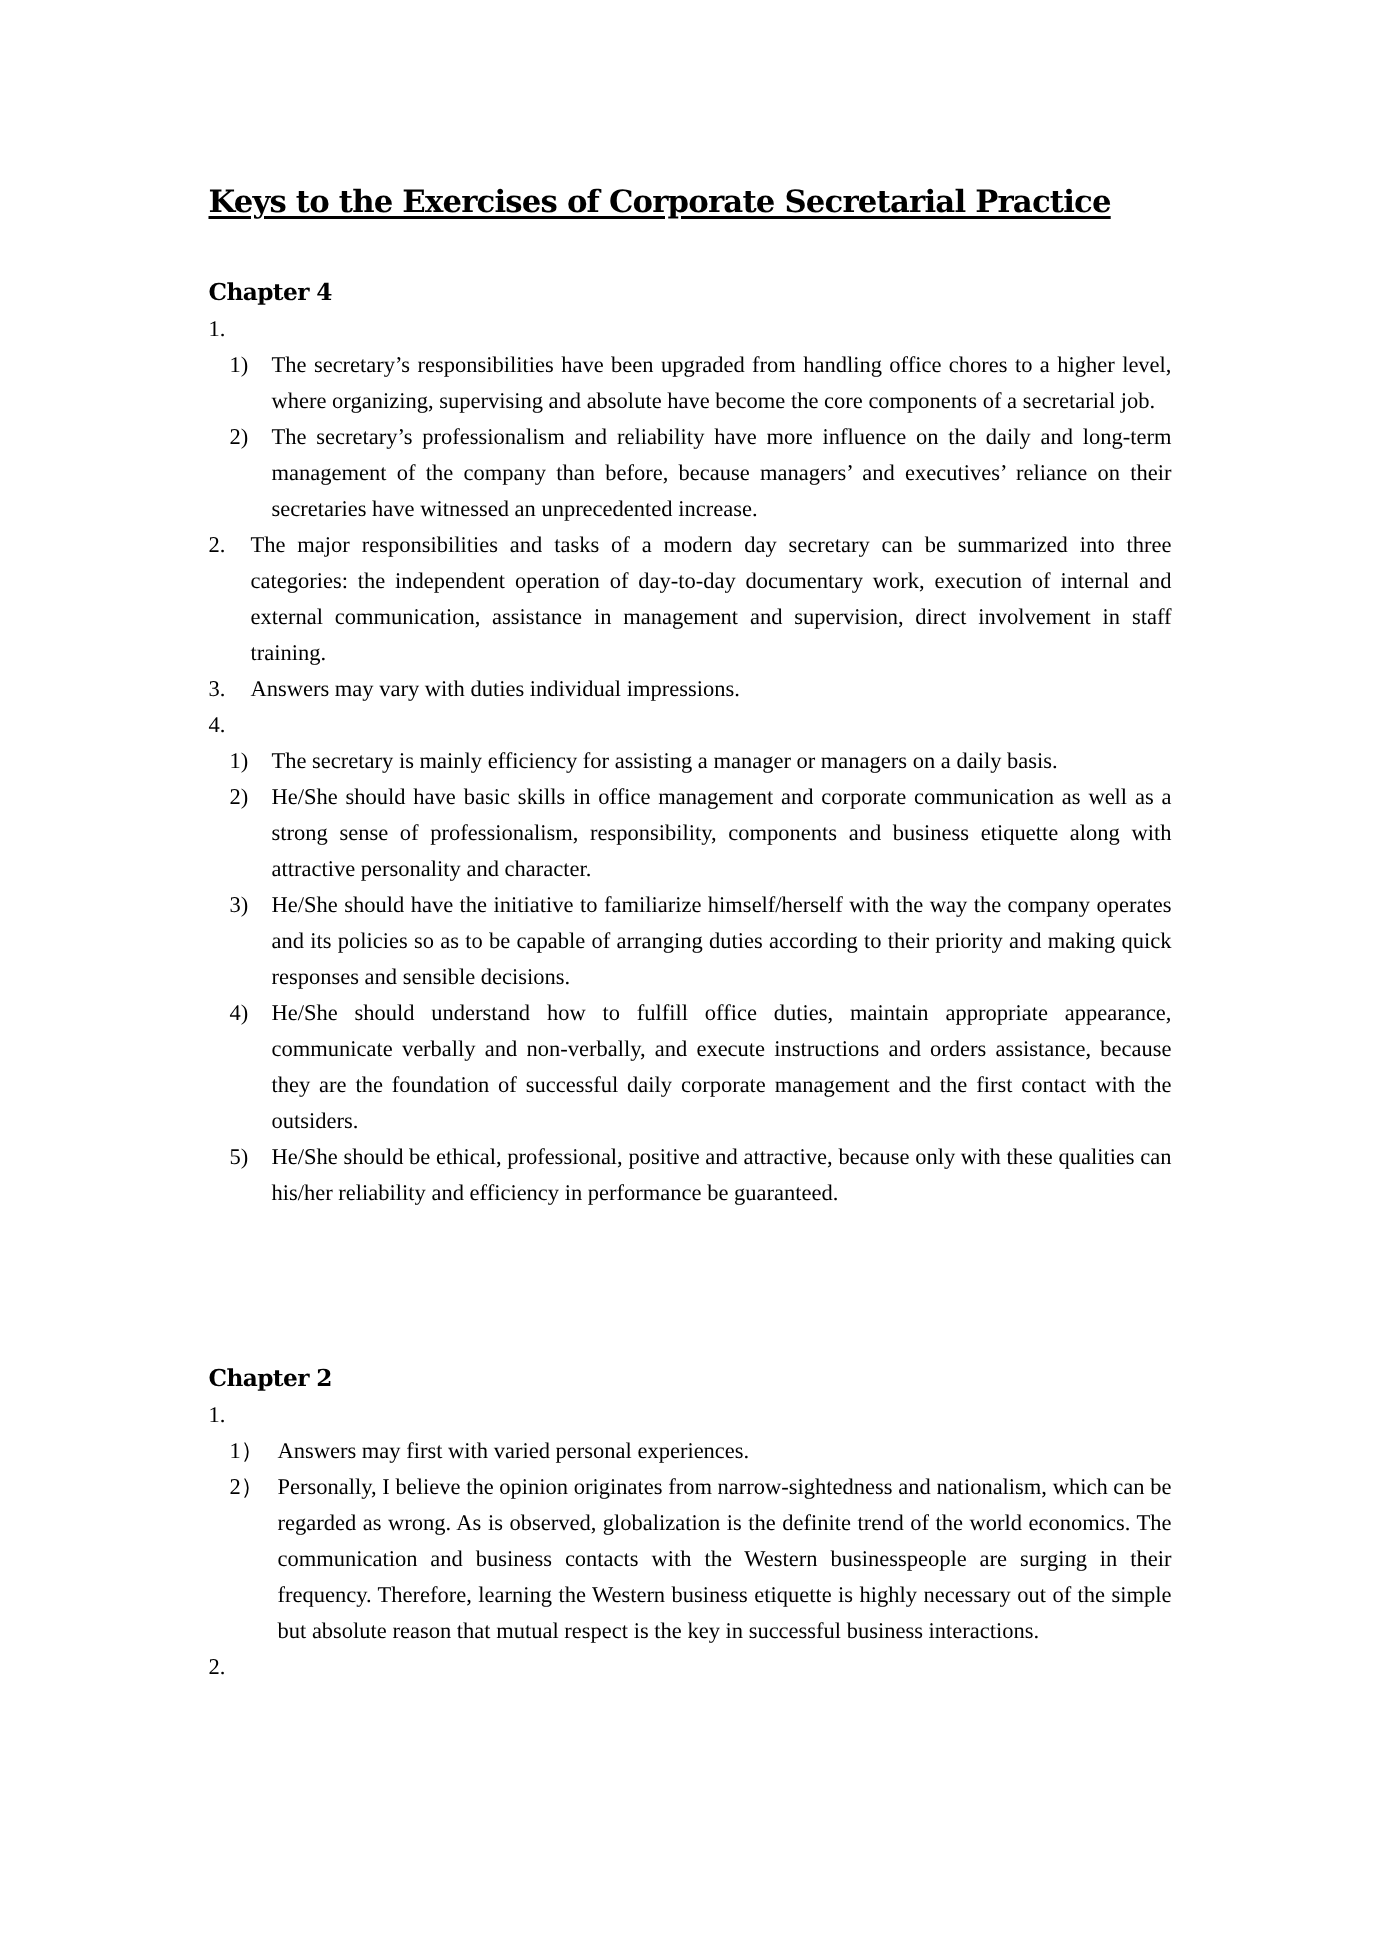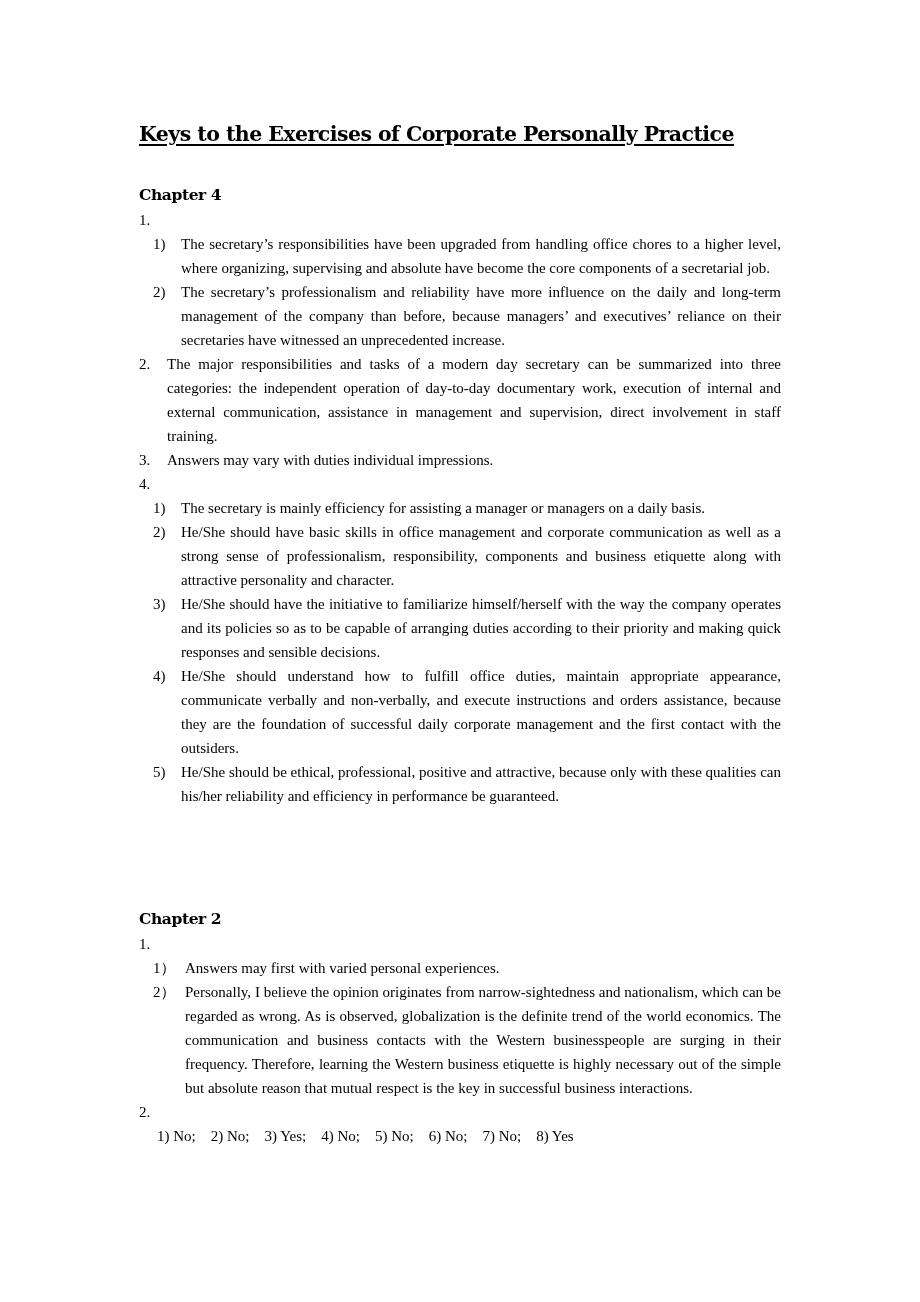--- a/index.html
+++ b/index.html
@@ -29,21 +29,21 @@
     .sub { padding-left: 14px; }
     .sub .num { width: 28px; }
     .sub2 .num { width: 32px; }
     .sub2 { padding-left: 14px; }
     .answers { padding-left: 18px; white-space: pre; }
   </style>
 </head>
 <body>
 
 <div class="page">
-  <div class="title">Keys to the Exercises of Corporate Personally Practice</div>
+  <div class="title">Keys to the Exercises of Corporate Secretarial Practice</div>
 
   <div class="chapter" style="top:183px;">Chapter 4</div>
 
   <div class="block" style="top:208px;">
     <div class="row">
       <span class="num">1.</span>
     </div>
     <div class="row sub">
       <span class="num">1)</span>
       <span class="txt">The secretary’s responsibilities have been upgraded from handling office chores to a higher level, where organizing, supervising and absolute have become the core components of a secretarial job.</span>
@@ -95,15 +95,14 @@
       <span class="num">1）</span>
       <span class="txt">Answers may first with varied personal experiences.</span>
     </div>
     <div class="row sub2">
       <span class="num">2）</span>
       <span class="txt">Personally, I believe the opinion originates from narrow-sightedness and nationalism, which can be regarded as wrong. As is observed, globalization is the definite trend of the world economics. The communication and business contacts with the Western businesspeople are surging in their frequency. Therefore, learning the Western business etiquette is highly necessary out of the simple but absolute reason that mutual respect is the key in successful business interactions.</span>
     </div>
     <div class="row">
       <span class="num">2.</span>
     </div>
-    <div class="row answers">1) No;    2) No;    3) Yes;    4) No;    5) No;    6) No;    7) No;    8) Yes</div>
   </div>
 </div>
 
 </body></html>

